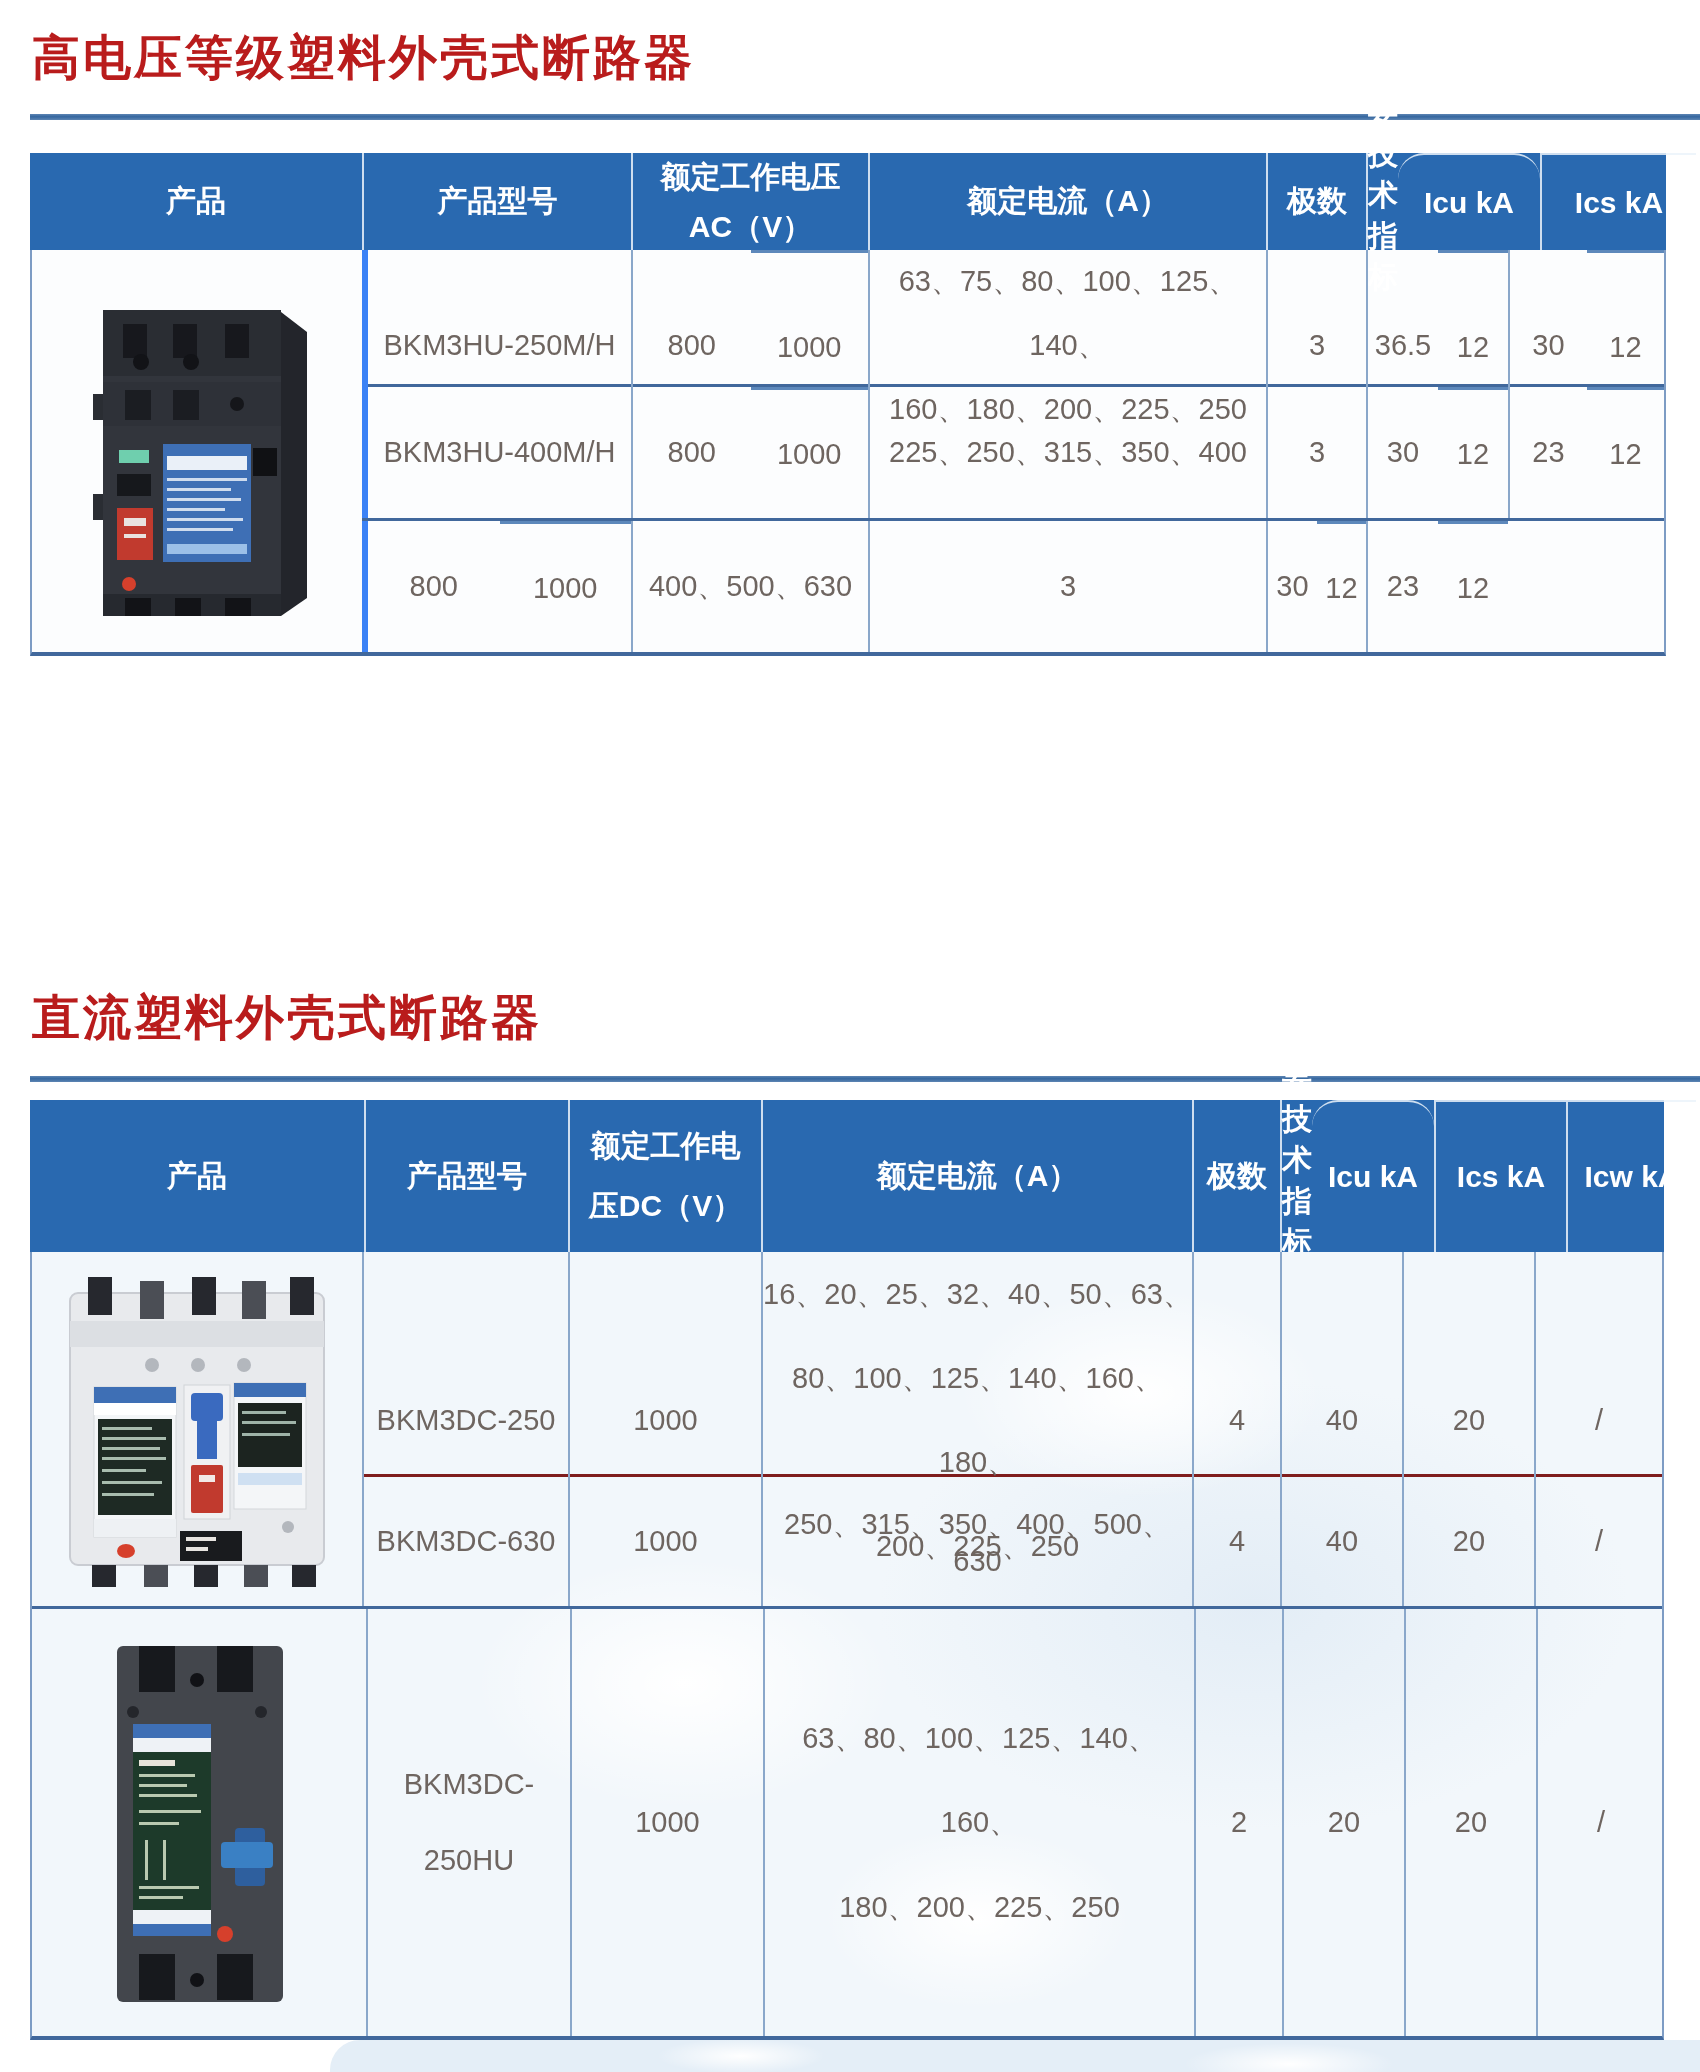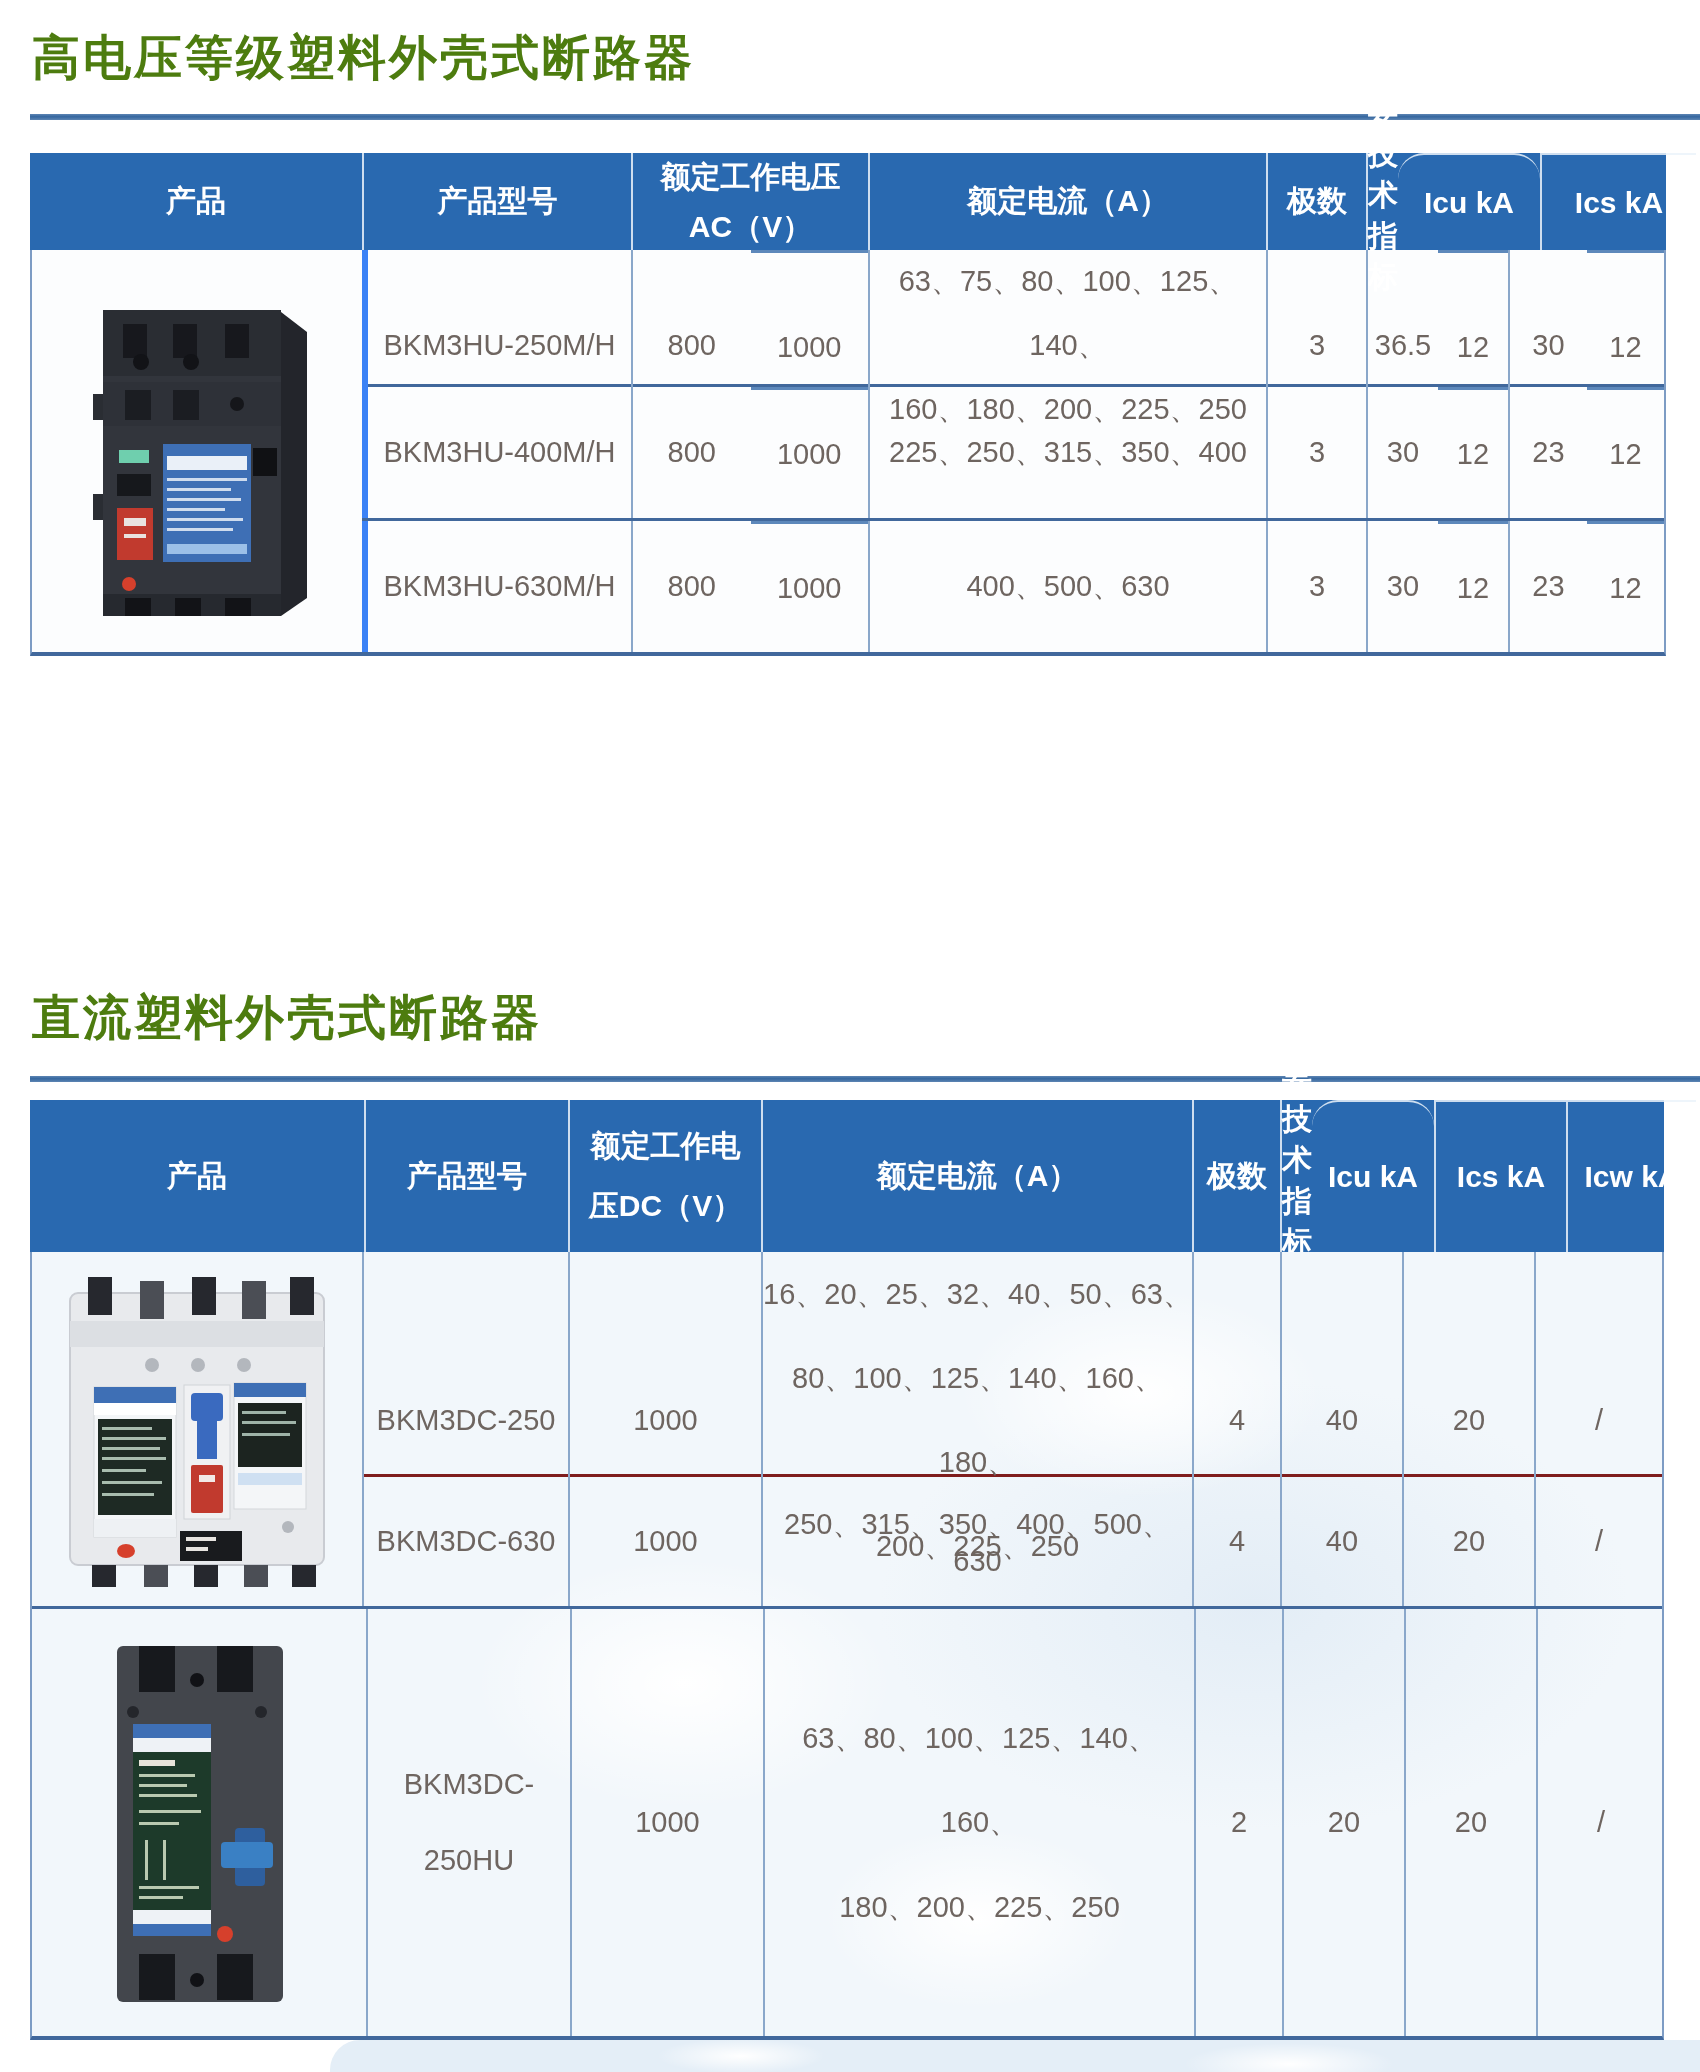--- a/index.html
+++ b/index.html
@@ -6,21 +6,21 @@
   html,body { width:1700px; height:2072px; }
   body {
     position: relative;
     background: #ffffff;
     font-family: "Liberation Sans", "DejaVu Sans", sans-serif;
     color: #6e6560;
     overflow: hidden;
   }
   .section-title {
     position: absolute; left: 32px;
-    font-size: 48px; font-weight: 700; color: #4d7c0f;
+    font-size: 48px; font-weight: 700; color: #b91c1c;
     letter-spacing: 3px;
   }
   .rule {
     position: absolute; left: 30px; width: 1670px; height: 6px;
     background: linear-gradient(180deg,#5d85b3 0%, #35679f 45%, #5d85b3 100%);
   }
   
   .thead { display: flex; background: #2969b0; color: #ffffff; font-weight: 700; font-size: 30px; }
   .hcell {
     display: flex; flex-direction: column; align-items: center; justify-content: center;
@@ -199,21 +199,20 @@
             <div class="sub">30</div>
             <div class="sub">12</div>
           </div>
           <div class="cell split">
             <div class="sub">23</div>
             <div class="sub">12</div>
           </div>
         </div>
 
         <div class="t1-row">
-          <div class="cell">BKM3HU-630M/H</div>
           <div class="cell split">
             <div class="sub">800</div>
             <div class="sub">1000</div>
           </div>
           <div class="cell current pre">400、500、630</div>
           <div class="cell">3</div>
           <div class="cell split">
             <div class="sub">30</div>
             <div class="sub">12</div>
           </div>

